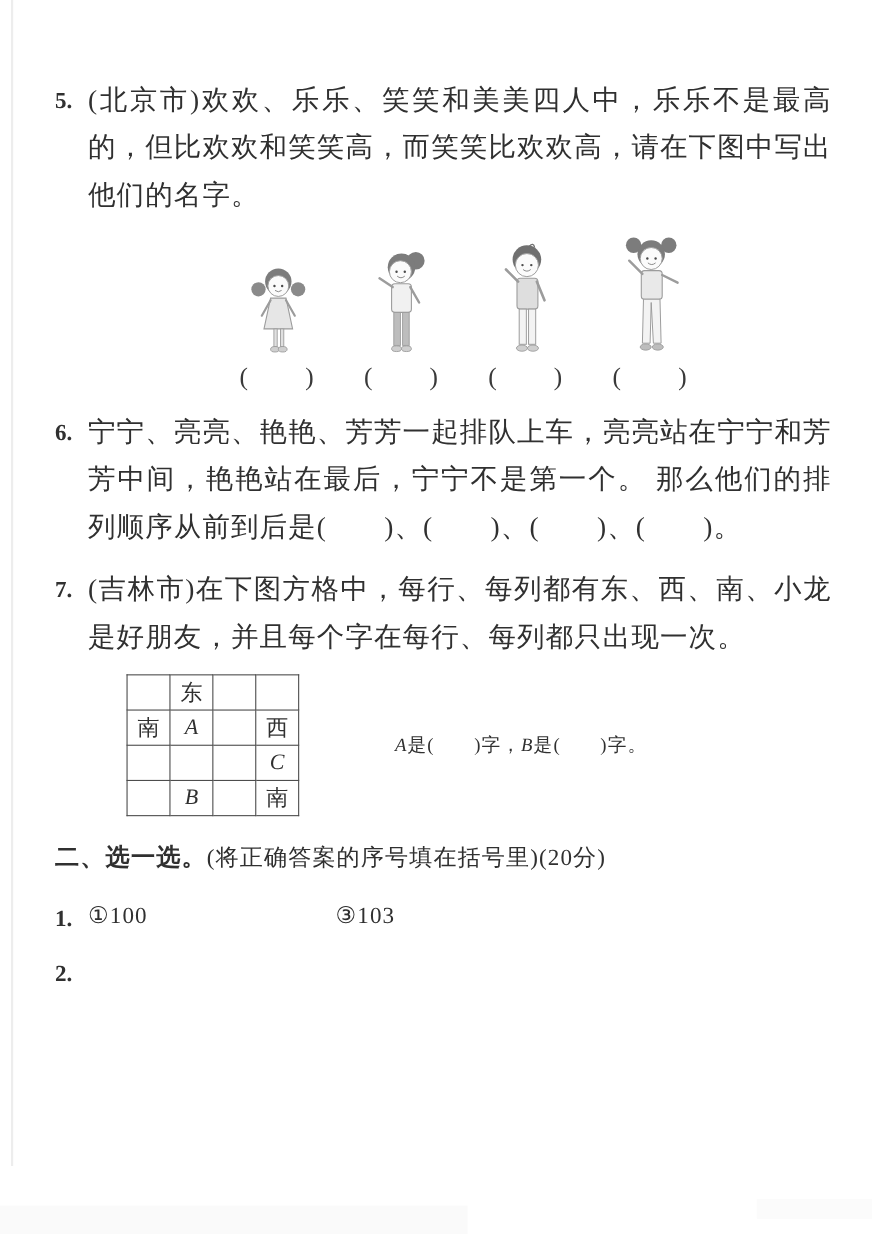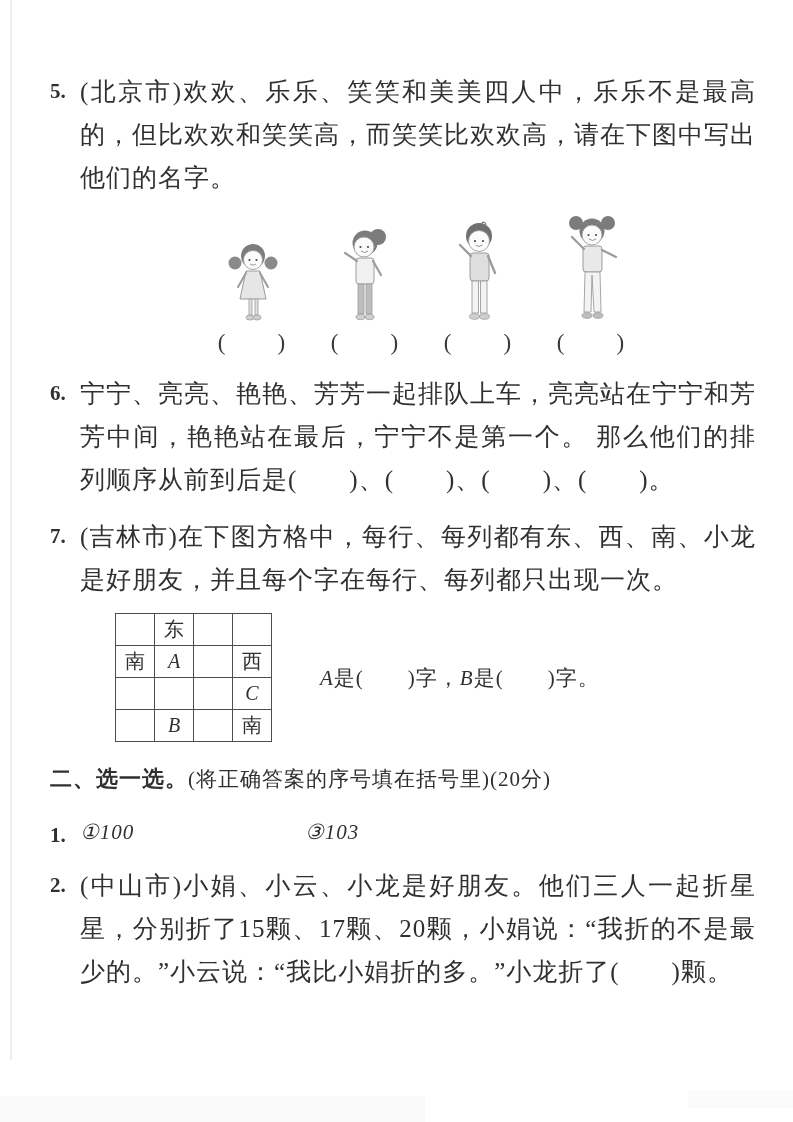--- a/index.html
+++ b/index.html
@@ -50,33 +50,33 @@
   
   .q7-body{display:flex;align-items:center;margin:12px 0 6px 65px;}
   table.word-grid{border-collapse:collapse;}
   table.word-grid td{
     width:36px;height:29px;
     border:1px solid #4d4d4d;
     text-align:center;vertical-align:middle;
     font-size:20px;color:#303030;
   }
   td.it{font-style:italic;font-family:"Liberation Serif",serif;}
-  .q7-side{margin-left:48px;font-size:21px;letter-spacing:1px;}
+  .q7-side{margin-left:87px;font-size:17px;letter-spacing:1px;}
   .q7-side .lit{font-style:italic;}
   
   .section-head{
     margin:22px 0 20px 0;font-size:22px;line-height:30px;
   }
   .section-head .t{font-weight:bold;font-family:"Liberation Sans","DejaVu Sans",sans-serif;letter-spacing:1px;}
   .section-head .s{font-size:21px;letter-spacing:1px;}
   
   .options{
     margin:4px 0 14px 30px;
     display:grid;grid-template-columns:225px 240px auto;
-    font-size:21px;letter-spacing:1px;line-height:36px;font-style:italic;
+    font-size:21px;letter-spacing:1px;line-height:36px;
   }
 </style>
 </head>
 <body>
 
 <div class="page">
   <div class="scan-edge"></div>
   <div class="scan-smudge-left"></div>
   <div class="scan-smudge-right"></div>
 
@@ -216,17 +216,16 @@
     <section class="question">
       <span class="qnum">1.</span>
       <div class="options">
         <span>①100</span>
         <span>③103</span>
       </div>
     </section>
 
     <section class="question">
       <span class="qnum">2.</span>
-      <p class="qtext">(中山市)小娟、小云、小龙是好朋友。他们三人一起折星星，分别折了15颗、17颗、20颗，小娟说：“我折的不是最少的。”小云说：“我比小娟折的多。”小龙折了(　　)颗。</p>
     </section>
 
   </div>
 </div>
 
 </body></html>

